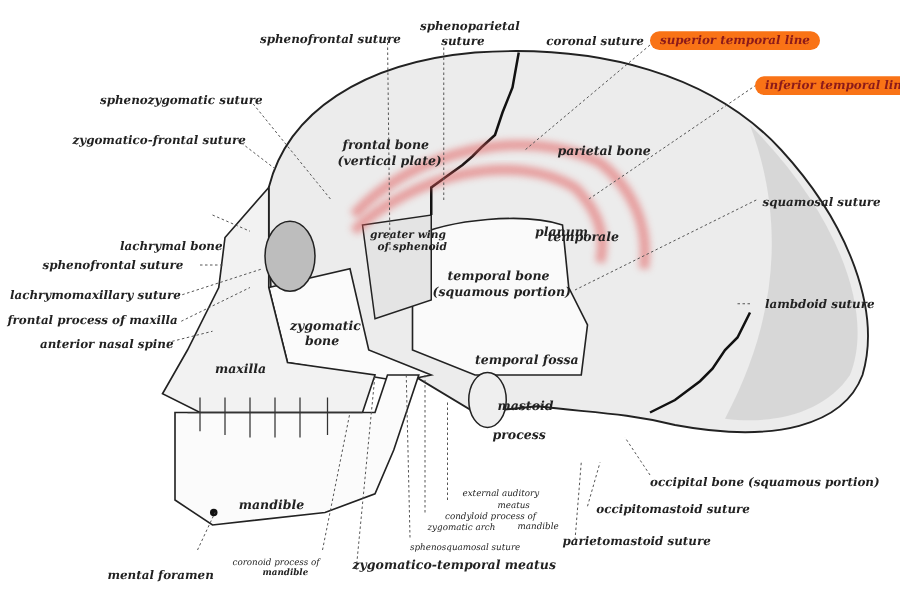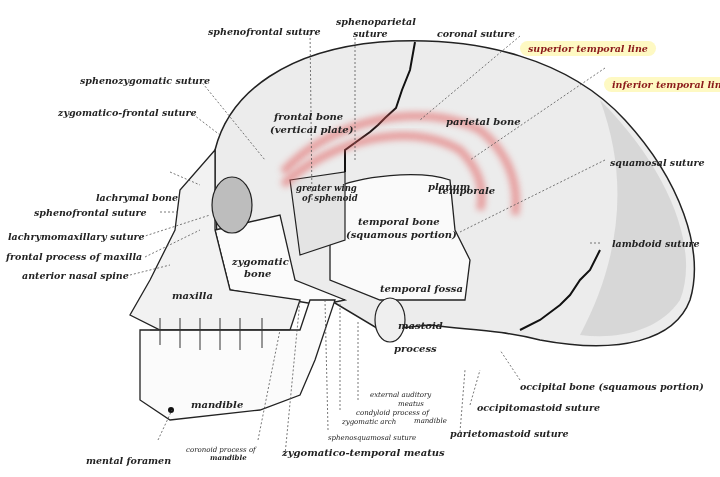--- a/index.html
+++ b/index.html
@@ -1,21 +1,21 @@
 <!DOCTYPE html>
 <html><head>
 <meta charset="utf-8">
 <style>
   html,body{margin:0;padding:0;background:#fff;}
   body{width:720px;height:477px;position:relative;overflow:hidden;font-family:"DejaVu Serif",serif;}
   #fig{position:absolute;left:0;top:0;width:720px;height:477px;}
   .lbl{position:absolute;font-style:italic;font-weight:bold;color:#222;white-space:nowrap;font-size:9.5px;line-height:11px;font-family:"DejaVu Serif",serif;}
   .lbl.sm{font-size:7px;line-height:8px;font-weight:normal;}
   .lbl.in{font-size:10px;text-align:center;}
-  .hl{background:#fef9c3;border-radius:9px;padding:2px 8px;color:#8b1a1a;margin-top:16px;}
+  .hl{background:#f97316;border-radius:9px;padding:2px 8px;color:#8b1a1a;}
 </style>
 </head>
 <body>
 
 <svg id="fig" viewBox="0 0 720 477" xmlns="http://www.w3.org/2000/svg">
   <defs>
     <filter id="blur">
         <feGaussianBlur stdDeviation="3"></feGaussianBlur>
       </filter>
   </defs>
@@ -91,21 +91,21 @@
 <div class="lbl in" style="left:296px;top:183px;font-size:8.5px;">greater wing</div>
 <div class="lbl in" style="left:302px;top:193px;font-size:8.5px;">of sphenoid</div>
 <div class="lbl in" style="left:428px;top:181px;">planum</div>
 <div class="lbl in" style="left:438px;top:185px;">temporale</div>
 <div class="lbl" style="left:34px;top:207px;">sphenofrontal suture</div>
 <div class="lbl in" style="left:358px;top:216px;">temporal bone</div>
 <div class="lbl in" style="left:346px;top:229px;">(squamous portion)</div>
 <div class="lbl" style="left:8px;top:231px;">lachrymomaxillary suture</div>
 <div class="lbl" style="left:6px;top:251px;">frontal process of maxilla</div>
 <div class="lbl" style="left:612px;top:238px;">lambdoid suture</div>
-<div class="lbl" style="left:22px;top:270px;">anterior nasal spine</div>
+<div class="lbl" style="left:32px;top:270px;">anterior nasal spine</div>
 <div class="lbl in" style="left:232px;top:256px;">zygomatic</div>
 <div class="lbl in" style="left:244px;top:268px;">bone</div>
 <div class="lbl in" style="left:172px;top:290px;">maxilla</div>
 <div class="lbl in" style="left:380px;top:283px;">temporal fossa</div>
 <div class="lbl in" style="left:398px;top:320px;">mastoid</div>
 <div class="lbl in" style="left:394px;top:343px;">process</div>
 <div class="lbl" style="left:520px;top:381px;">occipital bone (squamous portion)</div>
 <div class="lbl sm" style="left:370px;top:391px;">external auditory</div>
 <div class="lbl sm" style="left:398px;top:400px;">meatus</div>
 <div class="lbl sm" style="left:356px;top:409px;">condyloid process of</div>

